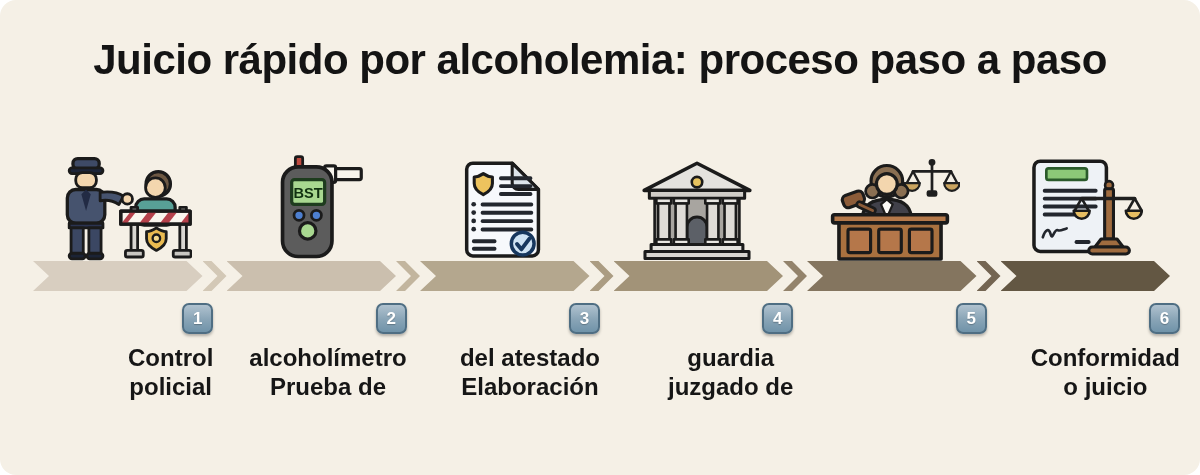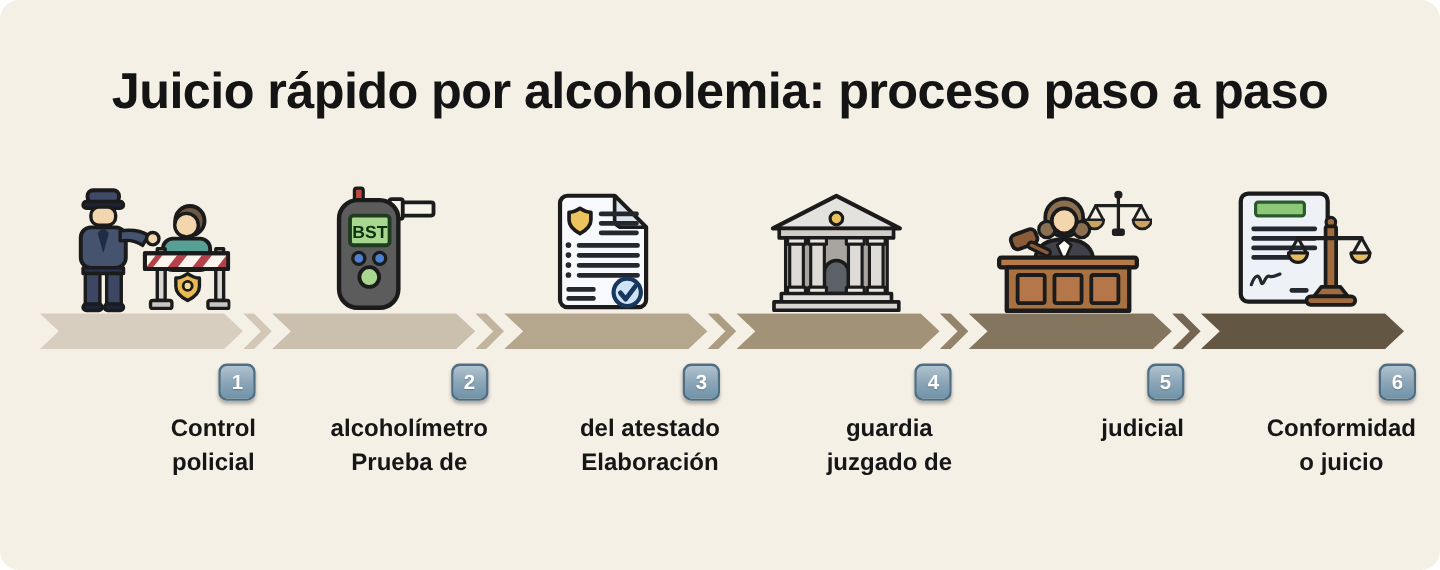--- a/index.html
+++ b/index.html
@@ -4,21 +4,21 @@
 <style>
   html,body { margin:0; padding:0; background:#ffffff; }
   .page {
     position:relative; width:1200px; height:475px;
     background:#f5f0e6; border-radius:16px; overflow:hidden;
     font-family:"Liberation Sans", sans-serif;
   }
   .title {
     position:absolute; top:36px; left:0; right:0;
     text-align:center; font-size:42px; font-weight:bold; color:#141414;
-    margin:16px; letter-spacing:-0.5px;
+    margin:0; letter-spacing:-0.5px;
   }
   
   .band {
     position:absolute; left:33px; top:261px; width:1137px; height:30px;
     display:flex; align-items:stretch; z-index:1;
   }
   .seg {
     flex:1 1 auto;
     clip-path: polygon(0 0, calc(100% - 16px) 0, 100% 50%, calc(100% - 16px) 100%, 0 100%, 16px 50%);
   }
@@ -37,21 +37,21 @@
     margin-top:41px; width:27px; height:27px; border-radius:7px;
     background:linear-gradient(180deg,#b0c2cf 0%,#8aa5b7 52%,#7093a9 100%);
     border:2px solid #4f6e83; box-sizing:content-box;
     color:#ffffff; font-weight:bold; font-size:17px;
     display:flex; align-items:center; justify-content:center;
     box-shadow:0 2px 3px rgba(0,0,0,0.28);
     text-shadow:0 1px 1px rgba(0,0,0,0.25);
   }
   .label {
     margin-top:9px; text-align:center;
-    font-size:20px; font-weight:bold; color:#161616; line-height:29px;
+    font-size:24px; font-weight:bold; color:#161616; line-height:29px;
   }
   .label span { display:block; }
   svg { display:block; }
   svg text { font-family:"Liberation Sans", sans-serif; }
 </style>
 </head>
 <body>
 
 <div class="page">
 
@@ -236,21 +236,20 @@
 
           <rect x="14" y="68" width="127" height="9" rx="2" fill="#b5794a" stroke-width="4"></rect>
           <rect x="21" y="77" width="113" height="40" fill="#a9713f" stroke-width="4"></rect>
           <rect x="31" y="84" width="25" height="26" rx="2" fill="#b5774a"></rect>
           <rect x="65" y="84" width="25" height="26" rx="2" fill="#b5774a"></rect>
           <rect x="99" y="84" width="25" height="26" rx="2" fill="#b5774a"></rect>
         </svg>
       </div>
       <div class="badge">5</div>
       <div class="label">
-        <span>judicial</span>
         <span></span>
       </div>
     </div>
 
     <div class="step">
       <div class="icon-box">
         <svg width="120" height="106" viewBox="0 0 135 120" fill="none" stroke="#1b1b1b" stroke-width="3.5" stroke-linejoin="round" stroke-linecap="round">
           <rect x="12" y="6" width="82" height="102" rx="7" fill="#eef2f6" stroke-width="4"></rect>
           <rect x="26" y="14" width="46" height="13" rx="2.5" fill="#8cc878" stroke="#2a5a2b" stroke-width="3"></rect>
           <g fill="#23272e" stroke="none">

